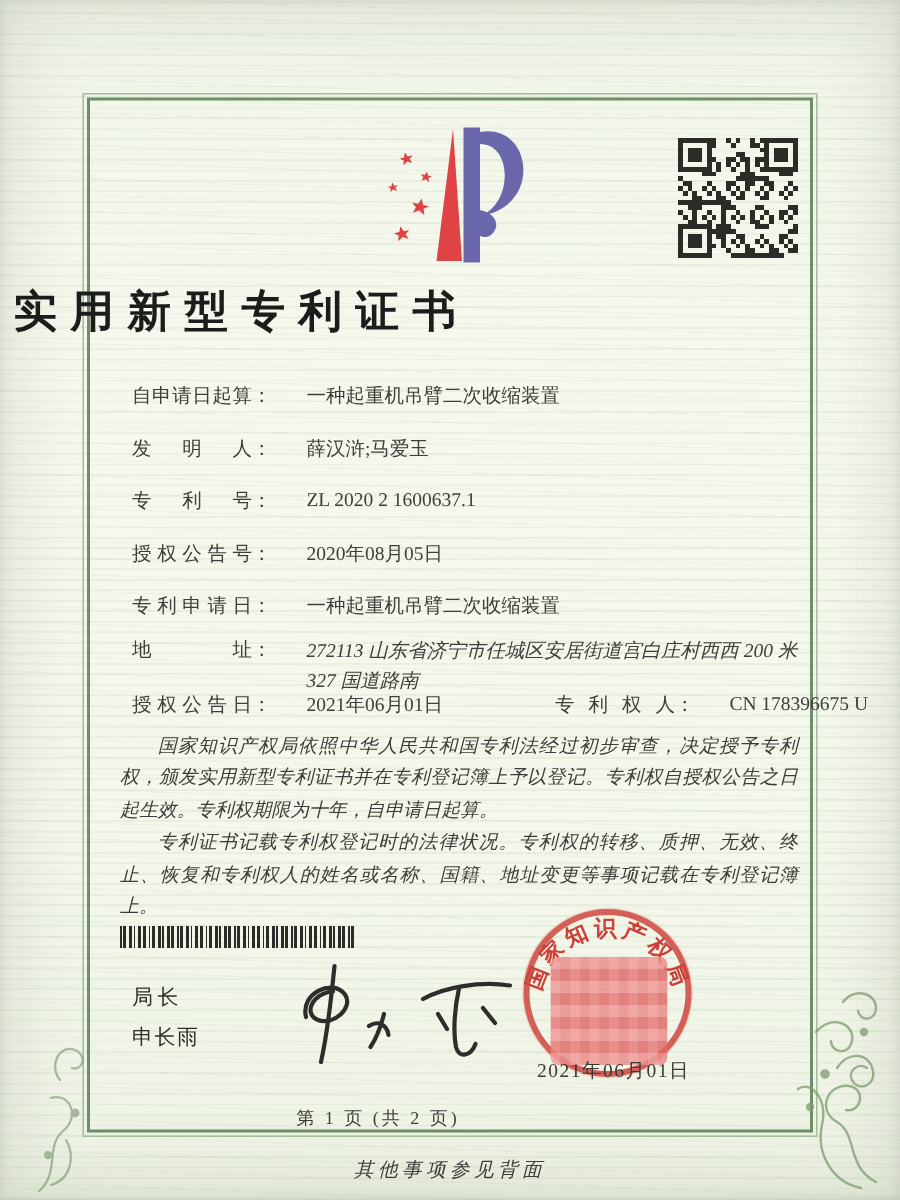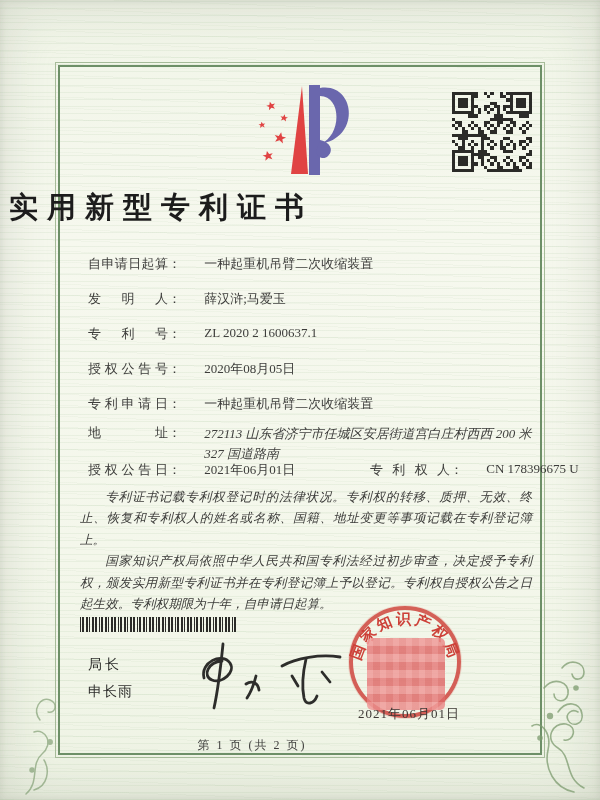--- a/index.html
+++ b/index.html
@@ -404,22 +404,22 @@
       <span class="lbl">授权公告日</span><span class="colon">：</span>
       <span class="val">2021年06月01日</span>
       <span class="grant-right">
         <span class="lbl">专利权人</span><span class="colon">：</span>
         <span class="val">CN 178396675 U</span>
       </span>
     </div>
   </div>
 
   <div class="paras">
+    <p>国家知识产权局依照中华人民共和国专利法经过初步审查，决定授予专利权，颁发实用新型专利证书并在专利登记簿上予以登记。专利权自授权公告之日起生效。专利权期限为十年，自申请日起算。</p>
     <p>专利证书记载专利权登记时的法律状况。专利权的转移、质押、无效、终止、恢复和专利权人的姓名或名称、国籍、地址变更等事项记载在专利登记簿上。</p>
-    <p>国家知识产权局依照中华人民共和国专利法经过初步审查，决定授予专利权，颁发实用新型专利证书并在专利登记簿上予以登记。专利权自授权公告之日起生效。专利权期限为十年，自申请日起算。</p>
   </div>
 
   <div class="barcode">
     <svg id="barcode-svg" viewBox="0 0 158 15" width="158" height="15" preserveAspectRatio="none" shape-rendering="crispEdges">
         <rect x="0" y="0" width="1" height="15" fill="#2b2b28"></rect>
         <rect x="2" y="0" width="2" height="15" fill="#2b2b28"></rect>
         <rect x="6" y="0" width="2" height="15" fill="#2b2b28"></rect>
         <rect x="9" y="0" width="1" height="15" fill="#2b2b28"></rect>
         <rect x="12" y="0" width="2" height="15" fill="#2b2b28"></rect>
         <rect x="15" y="0" width="2" height="15" fill="#2b2b28"></rect>
@@ -491,20 +491,21 @@
         </defs>
       <text font-size="15" fill="#cd4038" letter-spacing="3" font-weight="bold">
         <textPath href="#arcP" startOffset="50%" text-anchor="middle">国家知识产权局</textPath>
       </text>
     </svg>
     <div class="seal-mosaic"></div>
   </div>
   <div class="seal-date">2021年06月01日</div>
 
   <div class="page-number">第 1 页 (共 2 页)</div>
+  <div class="back-note">其他事项参见背面</div>
 
   <div class="flourish-br">
     <svg viewBox="0 0 78 168" width="78" height="168" fill="none" stroke="#7d9b6f" stroke-width="1.6" stroke-linecap="round">
       <path d="M70,160 C50,150 58,128 44,120 C30,112 38,94 52,96 C64,98 60,114 50,112"></path>
       <path d="M60,164 C40,160 30,140 34,122 C38,104 26,92 18,98"></path>
       <path d="M44,84 C52,72 66,74 68,86 C70,96 58,100 54,92 C51,86 58,80 64,84"></path>
       <path d="M30,60 C40,48 56,54 54,66 C52,76 40,74 40,66"></path>
       <path d="M48,40 C56,30 70,34 70,44 C70,52 60,54 58,46"></path>
       <circle cx="36" cy="88" r="2.4" fill="#7d9b6f"></circle>
       <circle cx="62" cy="60" r="2" fill="#7d9b6f"></circle>

